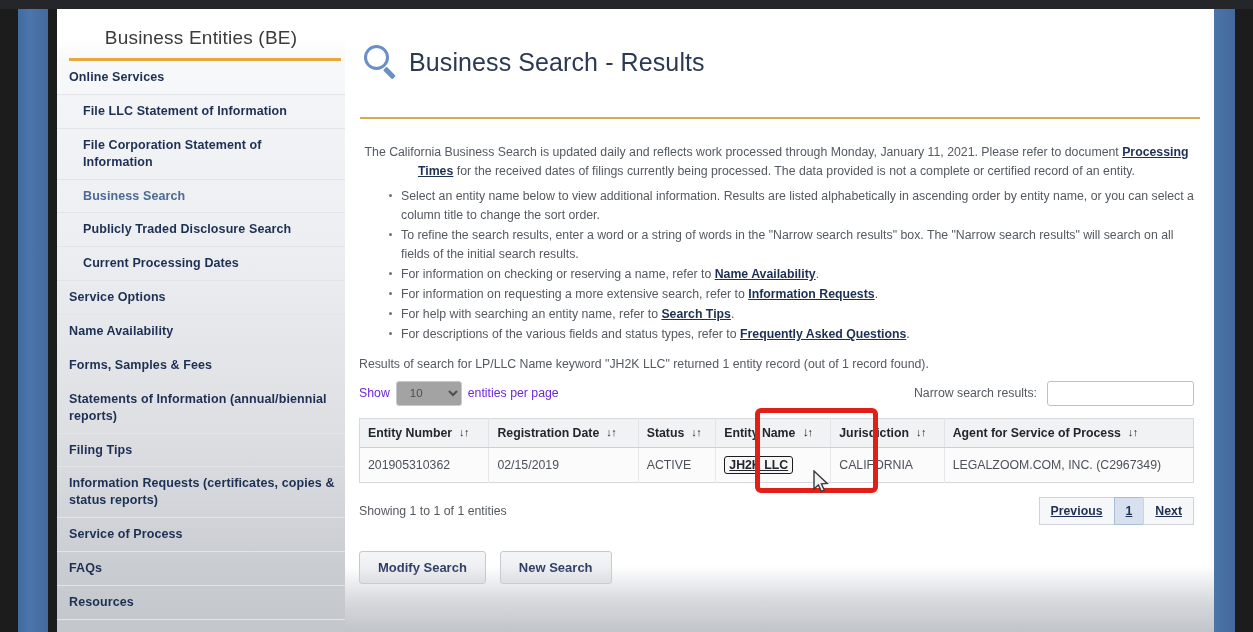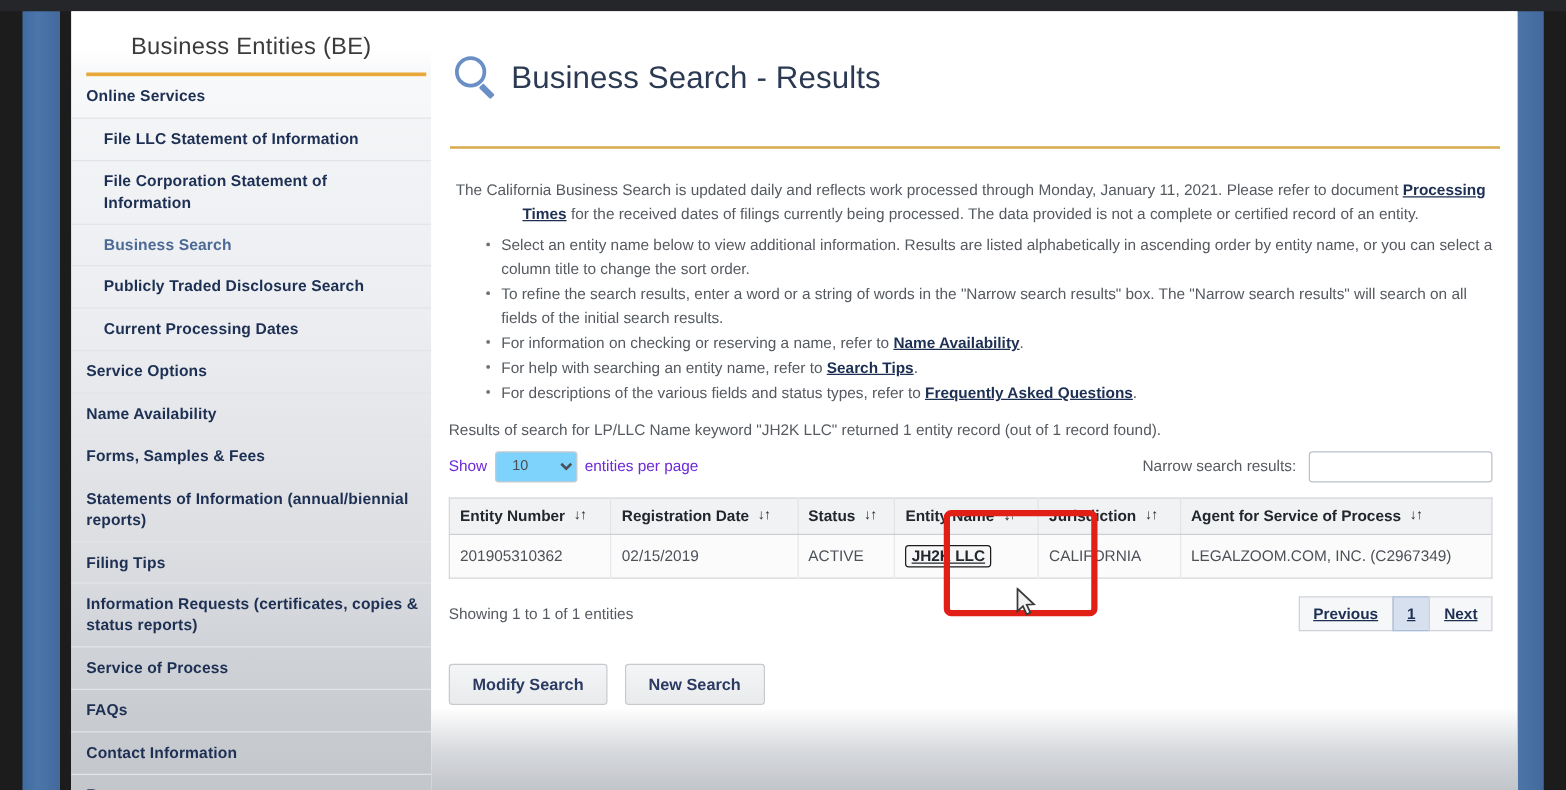--- a/index.html
+++ b/index.html
@@ -155,21 +155,21 @@
   #show-label, #per-page-label {
     font-size: 12.3px; color: #6d28d9;
   }
   #page-size-select {
     margin: 0 6px;
     width: 66px; height: 25px;
     font-size: 11.5px;
     color: #4a4f55;
     border: 1px solid #c6cad0;
     border-radius: 3px;
-    background: #7dd3fc;
+    background: #a3a3a3;
     padding-left: 9px;
     font-family: "Liberation Sans", sans-serif;
   }
   #narrow-wrap {
     margin-left: auto;
     display: flex; align-items: center;
   }
   #narrow-label { font-size: 12.3px; color: #555a60; margin-right: 10px; }
   #narrow-input {
     width: 147px; height: 25px;
@@ -326,21 +326,20 @@
           <div class="sb-item sub">Publicly Traded Disclosure Search</div>
           <div class="sb-item sub">Current Processing Dates</div>
           <div class="sb-item">Service Options</div>
           <div class="sb-item">Name Availability</div>
           <div class="sb-item">Forms, Samples &amp; Fees</div>
           <div class="sb-item">Statements of Information (annual/biennial reports)</div>
           <div class="sb-item">Filing Tips</div>
           <div class="sb-item">Information Requests (certificates, copies &amp; status reports)</div>
           <div class="sb-item">Service of Process</div>
           <div class="sb-item">FAQs</div>
-          <div class="sb-item">Contact Information</div>
           <div class="sb-item">Resources</div>
         </div>
     </nav>
 
     <main id="main">
 
       <div id="page-header">
         <span id="search-glyph">
           <span class="ring"></span>
             <span class="handle"></span>
@@ -350,20 +349,21 @@
       <div id="title-rule"></div>
 
       <div id="body-copy">
         <p class="para">
           <span>The California Business Search is updated daily and reflects work processed through Monday, January 11, 2021. Please refer to document </span><a class="link" href="#">Processing Times</a><span> for the received dates of filings currently being processed. The data provided is not a complete or certified record of an entity.</span>
         </p>
         <ul class="notes" id="notes-list">
             <li><span>Select an entity name below to view additional information. Results are listed alphabetically in ascending order by entity name, or you can select a column title to change the sort order.</span></li>
             <li><span>To refine the search results, enter a word or a string of words in the "Narrow search results" box. The "Narrow search results" will search on all fields of the initial search results.</span></li>
             <li><span>For information on checking or reserving a name, refer to </span><a class="link" href="#">Name Availability</a><span>.</span></li>
+            <li><span>For information on requesting a more extensive search, refer to </span><a class="link" href="#">Information Requests</a><span>.</span></li>
             <li><span>For help with searching an entity name, refer to </span><a class="link" href="#">Search Tips</a><span>.</span></li>
             <li><span>For descriptions of the various fields and status types, refer to </span><a class="link" href="#">Frequently Asked Questions</a><span>.</span></li>
           </ul>
       </div>
 
       <div id="results-line">Results of search for LP/LLC Name keyword "JH2K LLC" returned 1 entity record (out of 1 record found).</div>
 
       <div id="controls">
         <span id="show-label">Show</span>
         <select id="page-size-select"><option value="10">10</option><option value="25">25</option><option value="50">50</option><option value="100">100</option></select>

